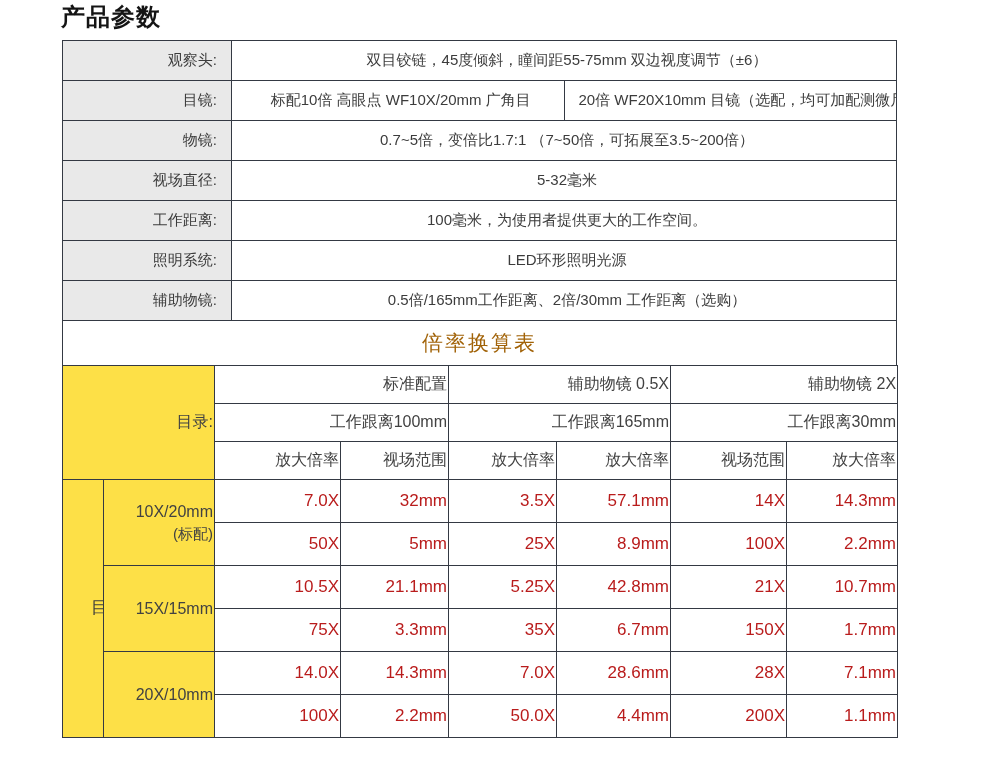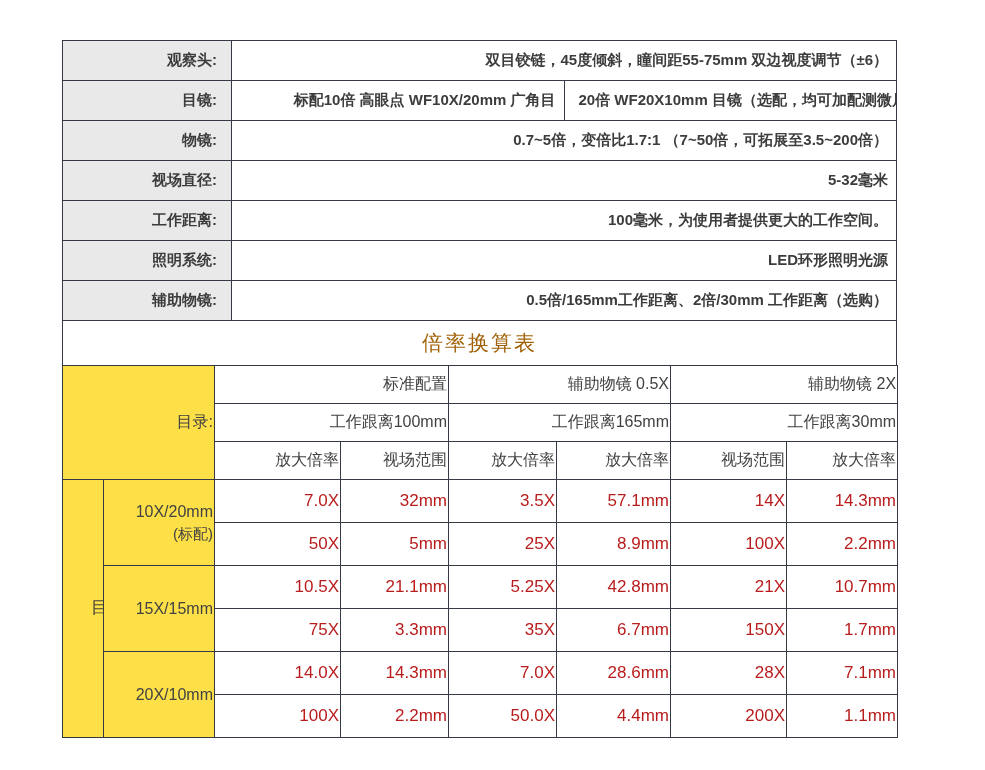--- a/index.html
+++ b/index.html
@@ -36,29 +36,29 @@
     width: 835px;
     table-layout: fixed;
   }
   td {
     border: 1px solid #343943;
     overflow: hidden;
     white-space: nowrap;
   }
 
   
-  .spec td { height: 39px; font-size: 15px; color: #3c3c3c; font-weight: bold; }
+  .spec td { height: 39px; font-size: 15px; color: #3c3c3c; }
   .spec .label {
     width: 150px;
     background: #e9e9e9;
     text-align: right;
     padding: 0 14px 0 4px;
   }
   .spec .value {
-    text-align: right;
+    text-align: center;
     padding: 0 8px 0 14px;
   }
   .spec .value-split-l { width: 302px; }
 
   
   .banner {
     box-sizing: border-box;
     width: 835px;
     height: 46px;
     margin-top: -1px;
@@ -92,20 +92,21 @@
     color: #3c3c3c;
   }
   .eyepiece { font-size: 16px; color: #3c3c3c; line-height: 1.45; }
   .eyepiece .note { font-size: 15px; }
 </style>
 </head>
 <body>
 
 <div class="page">
 
+  <h1 class="page-title">产品参数</h1>
 
   <div class="tables">
 
     <table class="spec">
       <tbody>
         <tr>
           <td class="label">观察头:</td>
           <td class="value" colspan="2">双目铰链，45度倾斜，瞳间距55-75mm 双边视度调节（±6）</td>
         </tr>
         <tr>

